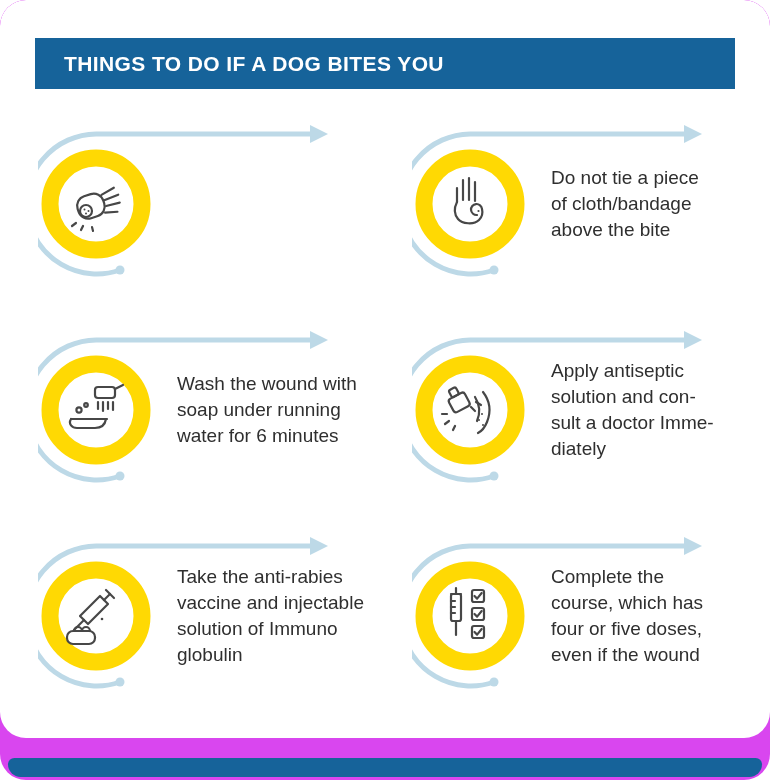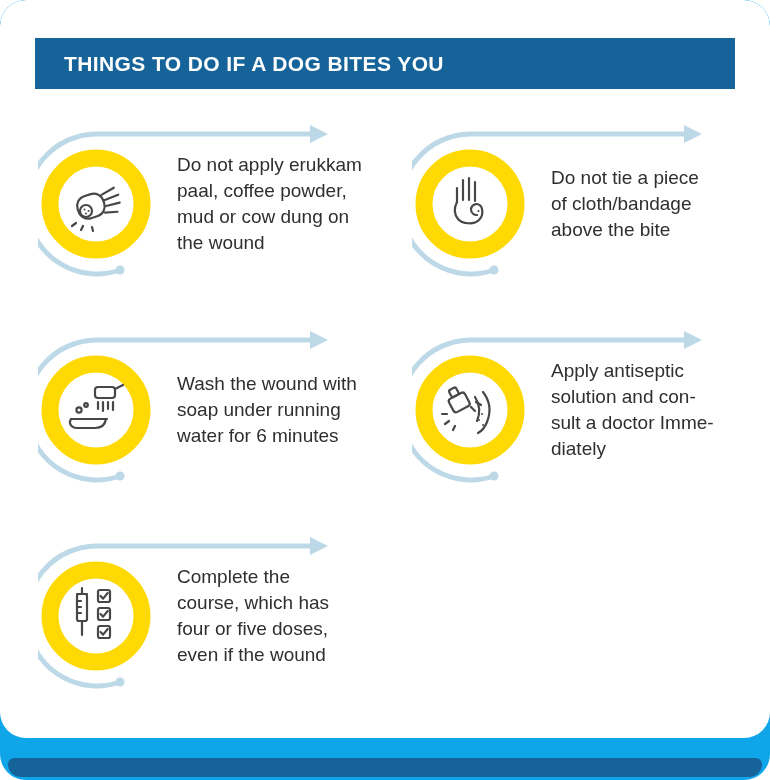--- a/index.html
+++ b/index.html
@@ -1,16 +1,16 @@
 <!DOCTYPE html>
 <html><head>
 <meta charset="utf-8">
 <style>
   html,body{margin:0;padding:0;background:#ffffff;font-family:"Liberation Sans",sans-serif;}
-  .page{position:relative;width:770px;height:780px;background:#0ea5e9;border-radius:26px;overflow:hidden;}
+  .page{position:relative;width:770px;height:780px;background:#d946ef;border-radius:26px;overflow:hidden;}
   .card{position:absolute;left:0;top:0;right:0;height:738px;background:#ffffff;border-radius:26px;}
   .header-bar{position:absolute;left:35px;top:38px;width:700px;height:51px;background:#16639a;display:flex;align-items:center;padding-left:29px;box-sizing:border-box;}
   .page-title{color:#ffffff;font-size:21px;font-weight:bold;letter-spacing:.4px;margin:0;}
   .items-grid{position:absolute;left:38px;top:104px;display:grid;grid-template-columns:374px 374px;grid-auto-rows:206px;}
   .item{position:relative;width:374px;height:206px;}
   .art{position:absolute;left:0;top:0;}
   .item-text{position:absolute;left:139px;top:100px;transform:translateY(-50%);width:238px;
     font-size:19px;line-height:26px;color:#2f2f2f;font-weight:500;white-space:pre-line;}
   .footer-bar{position:absolute;left:8px;right:8px;bottom:3px;height:19px;background:#16639a;border-radius:8px 8px 16px 16px;}
   .defs-holder{position:absolute;width:0;height:0;overflow:hidden;}
@@ -52,24 +52,20 @@
           </g>
           <circle cx="48" cy="107" r="6"></circle>
           <circle cx="46.5" cy="105.5" r="1" fill="#474747" stroke="none"></circle>
           <circle cx="50.5" cy="107" r="1" fill="#474747" stroke="none"></circle>
           <circle cx="48" cy="109.5" r="1" fill="#474747" stroke="none"></circle>
           <path d="M38 119 l-4 3"></path>
             <path d="M45 122 l-2 4"></path>
             <path d="M54 123 l1 4"></path>
         </g>
       </svg>
-      <div class="item-text">Do not apply erukkam
-paal, coffee powder,
-mud or cow dung on
-the wound</div>
     </div>
 
     <div class="item">
       <svg class="art" width="300" height="200" viewBox="0 0 300 200">
         <use href="#swoosh"></use>
         <g fill="none" stroke="#474747" stroke-width="2.2" stroke-linecap="round" stroke-linejoin="round">
           <path d="M45 98 v-14"></path>
             <path d="M51 96 v-20"></path>
             <path d="M57 96 v-22"></path>
             <path d="M63 97 v-19"></path>
@@ -123,20 +119,39 @@
             <path d="M37 111 l-4 3"></path>
             <path d="M43 116 l-2 4"></path>
         </g>
       </svg>
       <div class="item-text">Apply antiseptic
 solution and con-
 sult a doctor Imme-
 diately</div>
     </div>
 
+    <div class="item">
+      <svg class="art" width="300" height="200" viewBox="0 0 300 200">
+        <use href="#swoosh"></use>
+        <g fill="none" stroke="#474747" stroke-width="2.2" stroke-linecap="round" stroke-linejoin="round">
+          <path d="M42 100 L62 80 M50 108 L70 88 M42 100 L50 108 M62 80 L70 88"></path>
+          <path d="M66 84 l6 -6"></path>
+            <path d="M68 74 l8 8"></path>
+          <path d="M46 104 l-10 10"></path>
+          <rect x="29" y="115" width="28" height="13" rx="6"></rect>
+          <path d="M36 115 a4 4 0 0 1 8 0"></path>
+            <path d="M44 115 a4 4 0 0 1 8 0"></path>
+          <circle cx="64" cy="103" r="1.3" fill="#474747" stroke="none"></circle>
+        </g>
+      </svg>
+      <div class="item-text">Take the anti-rabies
+vaccine and injectable
+solution of Immuno
+globulin</div>
+    </div>
 
     <div class="item">
       <svg class="art" width="300" height="200" viewBox="0 0 300 200">
         <use href="#swoosh"></use>
         <g fill="none" stroke="#474747" stroke-width="2.2" stroke-linecap="round" stroke-linejoin="round">
           <path d="M44 72 v6"></path>
             <path d="M39 78 h10"></path>
           <rect x="39" y="78" width="10" height="27" rx="2"></rect>
           <path d="M39 85 h4"></path>
             <path d="M39 91 h4"></path>

